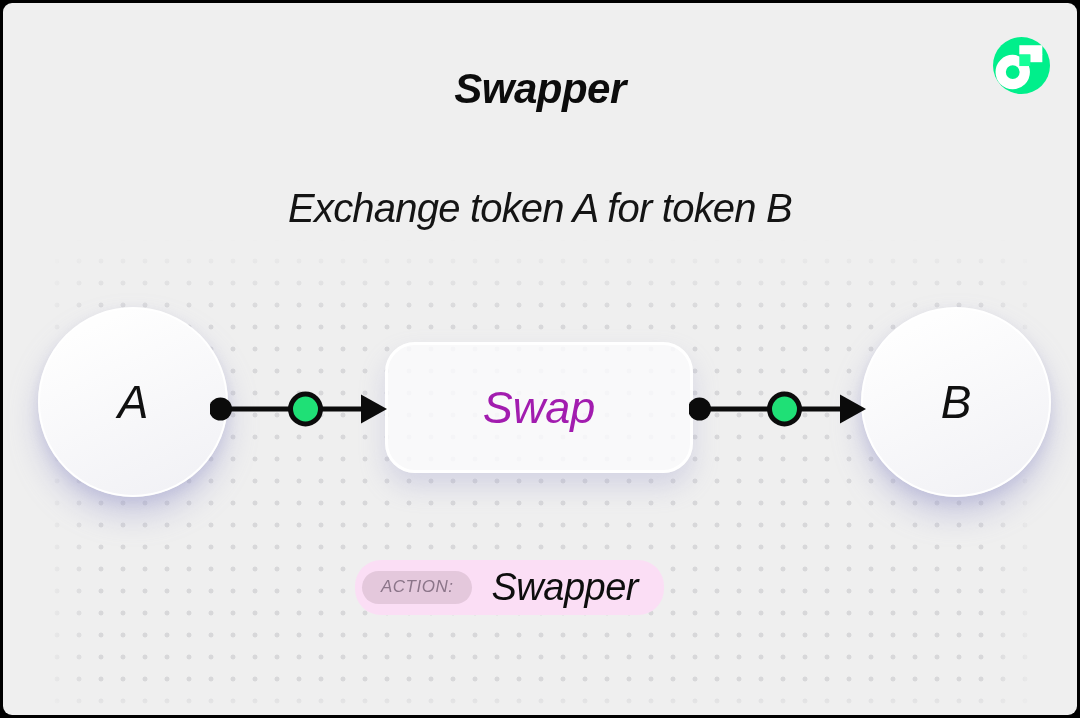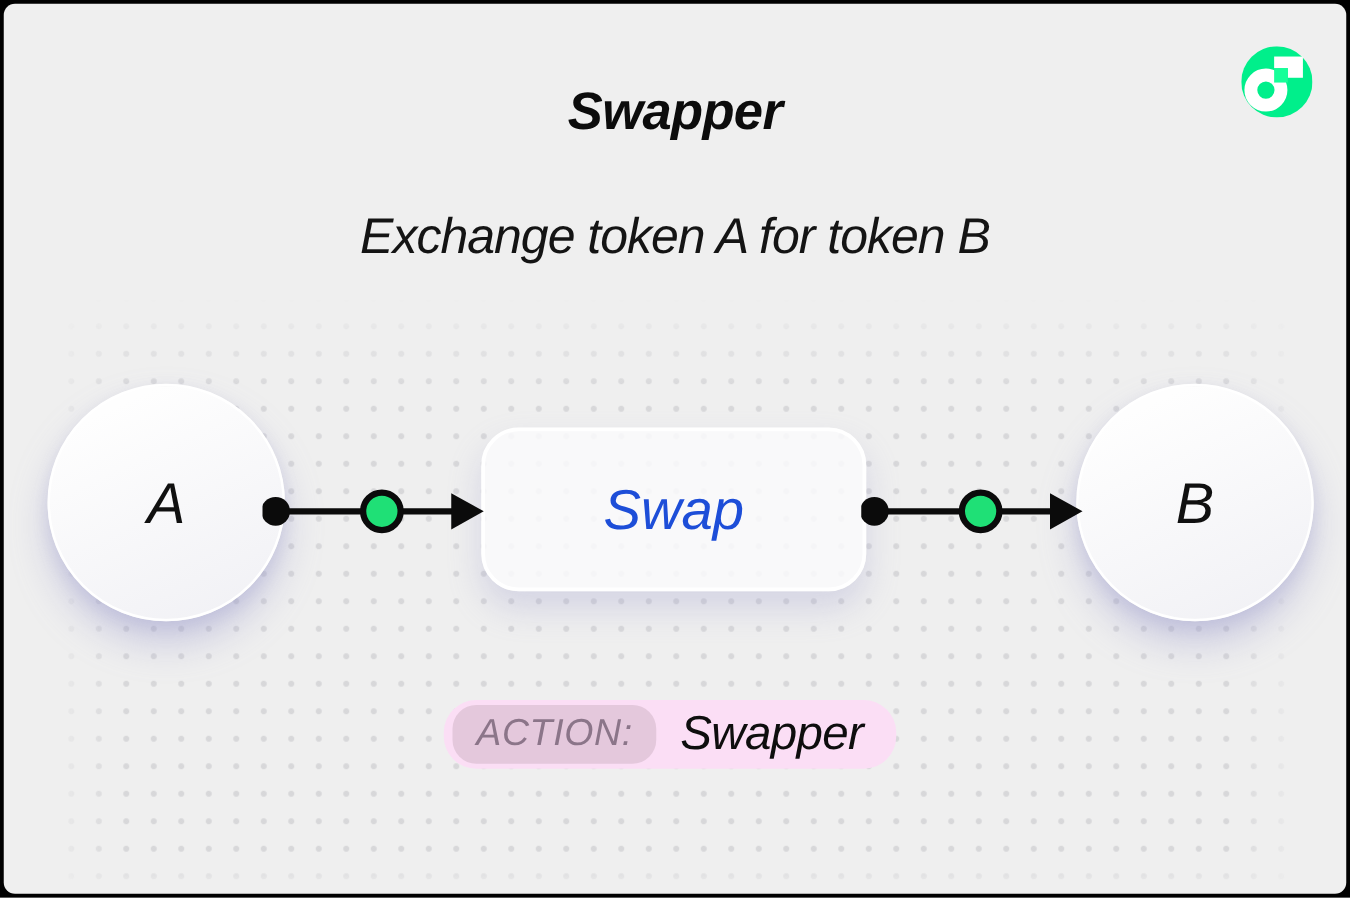--- a/index.html
+++ b/index.html
@@ -52,21 +52,21 @@
     left: 0; right: 0; top: 62px;
     text-align: center;
     font-size: 42px;
     font-weight: 700;
     letter-spacing: -0.5px;
     color: #0C0C0C;
     z-index: 2;
   }
   .subtitle {
     position: absolute;
-    left: 0; right: 0; top: 164px;
+    left: 0; right: 0; top: 183px;
     text-align: center;
     font-size: 40px;
     font-weight: 400;
     letter-spacing: -0.8px;
     color: #141414;
     z-index: 2;
   }
 
   .node-circle {
     position: absolute;
@@ -89,21 +89,21 @@
   .swap-node {
     position: absolute;
     left: 382px; top: 339px;
     width: 308px; height: 131px;
     border-radius: 30px;
     background: rgba(250,250,251,0.85);
     border: 3px solid #FFFFFF;
     box-shadow: 0 14px 26px rgba(151,151,202,0.30);
     display: flex; align-items: center; justify-content: center;
     font-size: 45px;
-    color: #1d4ed8;
+    color: #a21caf;
     z-index: 2;
     box-sizing: border-box;
   }
 
   .connector { position: absolute; top: 376px; width: 178px; height: 60px; z-index: 4; }
   .connector-left  { left: 207px; }
   .connector-right { left: 686px; }
 
   .action-badge {
     position: absolute;
@@ -116,21 +116,21 @@
     border-radius: 26px;
     background: var(--badge-bg, #FBDEF5);
     z-index: 3;
     box-sizing: border-box;
   }
   .action-badge-label {
     background: var(--badge-label-bg, #E4C8DC);
     color: var(--badge-label-text, #8B7589);
     border-radius: 19px;
     padding: 6px 19px 7px 19px;
-    font-size: 30px;
+    font-size: 17px;
     font-weight: 400;
     letter-spacing: 0.5px;
     white-space: nowrap;
   }
   .action-badge-value {
     font-size: 38px;
     color: #0E0E0E;
     letter-spacing: -0.5px;
     white-space: nowrap;
   }

